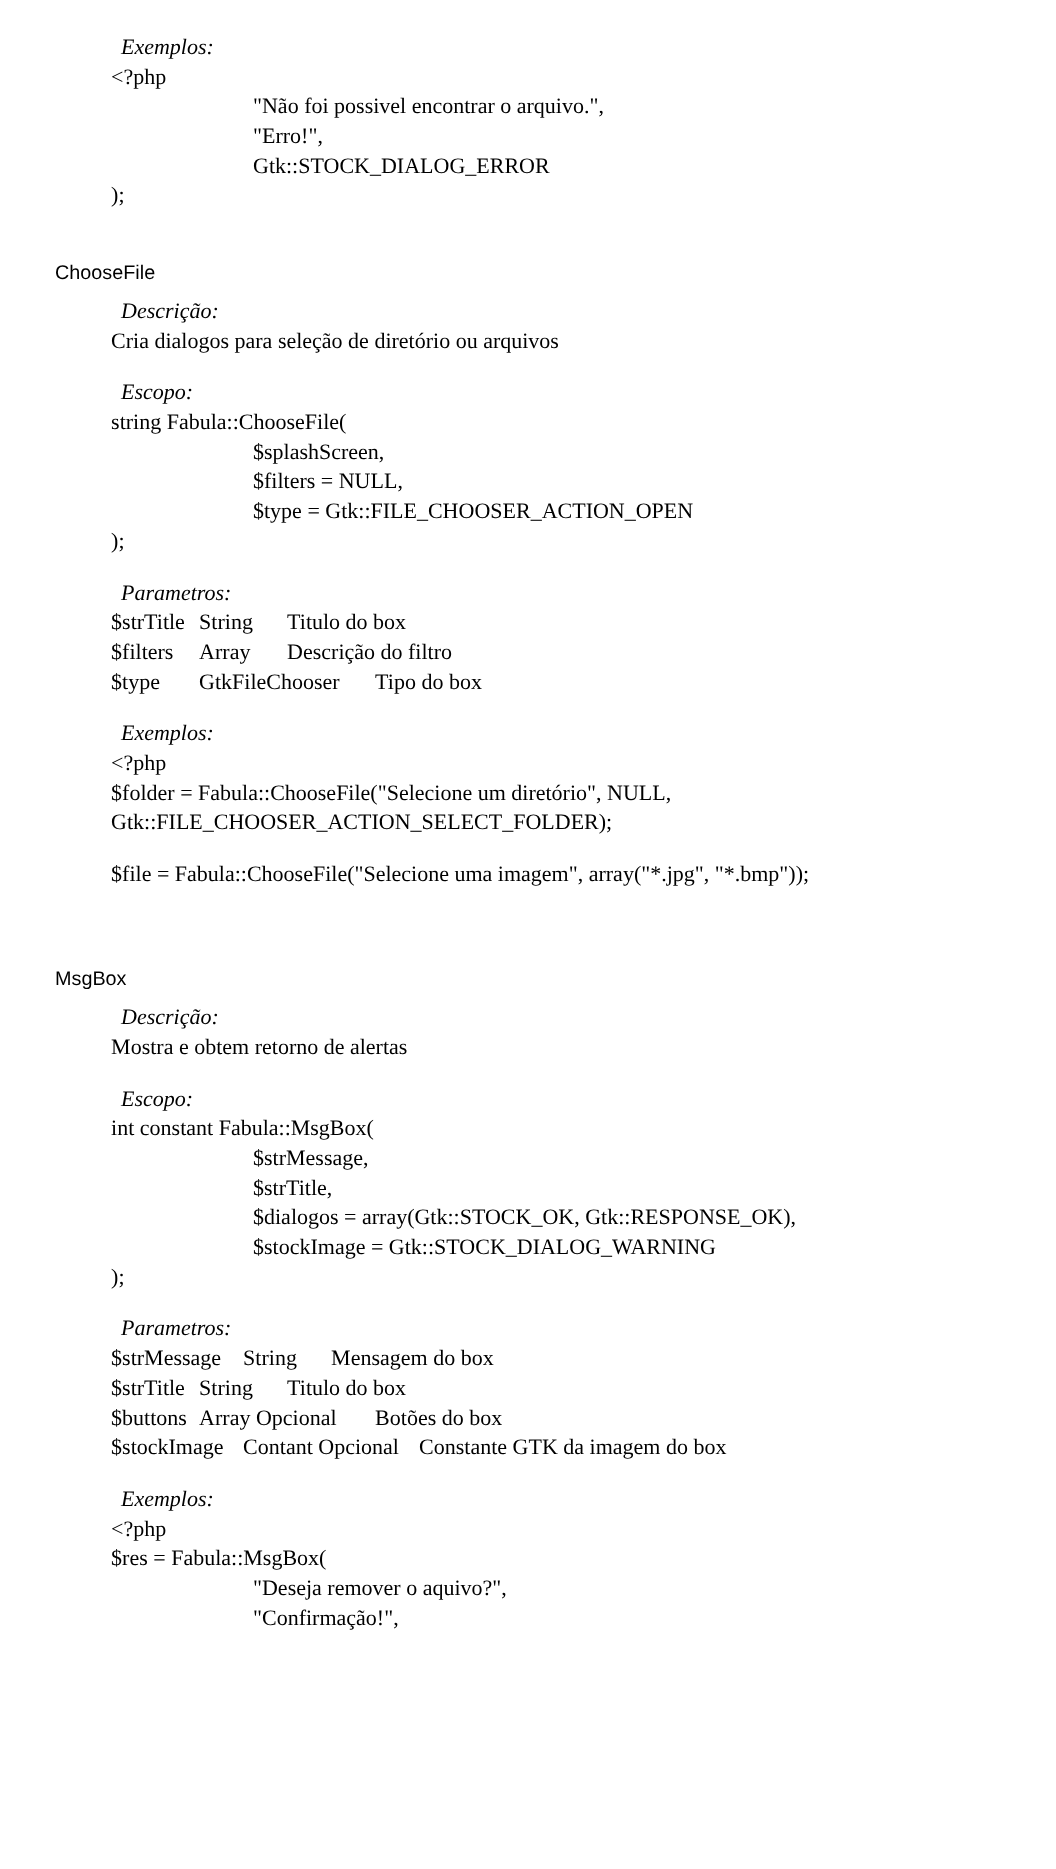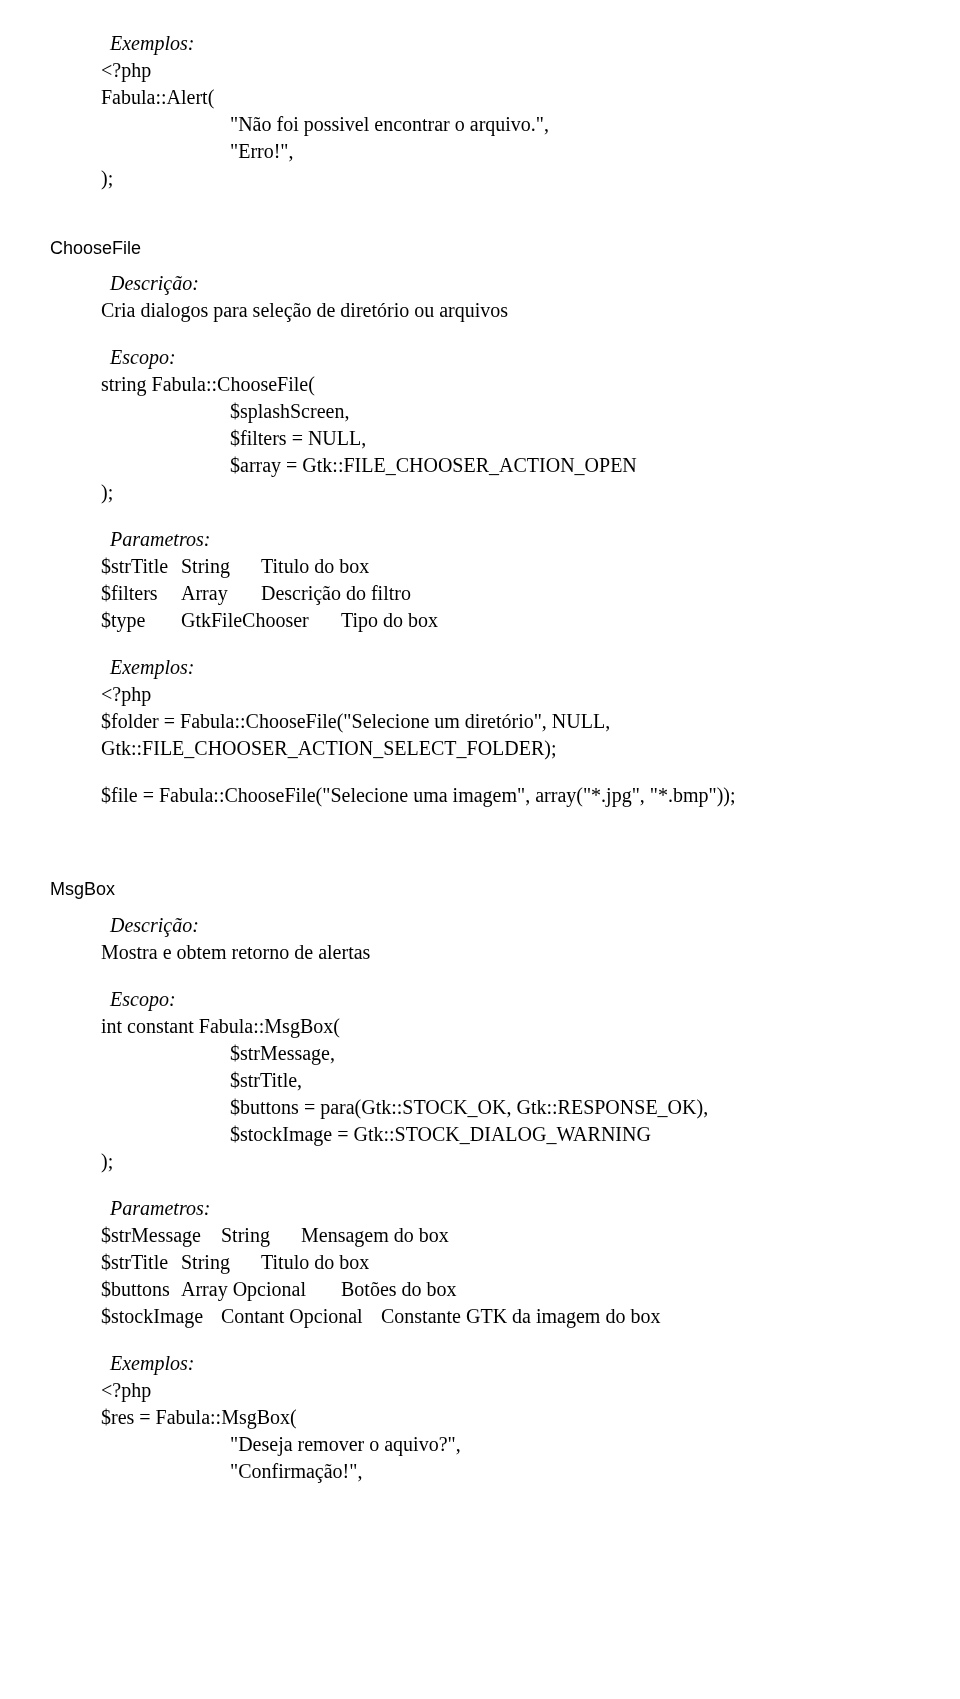--- a/index.html
+++ b/index.html
@@ -28,40 +28,40 @@
     .block { margin-bottom: 0; }
     .gap { height: 20px; }
     .gap-big { height: 44px; }
   </style>
 </head>
 <body>
 
 <div class="block">
   <div class="indent1">Exemplos:</div>
   <div class="indent2">&lt;?php</div>
-  <div class="indent2">Fabula::Alert(</div>
   <div class="indent3">"Não foi possivel encontrar o arquivo.",</div>
   <div class="indent3">"Erro!",</div>
+  <div class="indent3">Gtk::STOCK_DIALOG_ERROR</div>
   <div class="indent2">);</div>
 </div>
 
 <div class="gap"></div>
 
 <div class="section-title">ChooseFile</div>
 
 <div class="indent1">Descrição:</div>
 <div class="indent2">Cria dialogos para seleção de diretório ou arquivos</div>
 
 <div class="gap"></div>
 
 <div class="indent1">Escopo:</div>
 <div class="indent2">string Fabula::ChooseFile(</div>
 <div class="indent3">$splashScreen,</div>
 <div class="indent3">$filters = NULL,</div>
-<div class="indent3">$array = Gtk::FILE_CHOOSER_ACTION_OPEN</div>
+<div class="indent3">$type = Gtk::FILE_CHOOSER_ACTION_OPEN</div>
 <div class="indent2">);</div>
 
 <div class="gap"></div>
 
 <div class="indent1">Parametros:</div>
 <div class="indent2 param-row">$strTitle	String	Titulo do box</div>
 <div class="indent2 param-row">$filters	Array	Descrição do filtro</div>
 <div class="indent2 param-row">$type	GtkFileChooser	Tipo do box</div>
 
 <div class="gap"></div>
@@ -79,21 +79,21 @@
 
 <div class="indent1">Descrição:</div>
 <div class="indent2">Mostra e obtem retorno de alertas</div>
 
 <div class="gap"></div>
 
 <div class="indent1">Escopo:</div>
 <div class="indent2">int constant Fabula::MsgBox(</div>
 <div class="indent3">$strMessage,</div>
 <div class="indent3">$strTitle,</div>
-<div class="indent3">$buttons = para(Gtk::STOCK_OK, Gtk::RESPONSE_OK),</div>
+<div class="indent3">$dialogos = array(Gtk::STOCK_OK, Gtk::RESPONSE_OK),</div>
 <div class="indent3">$stockImage = Gtk::STOCK_DIALOG_WARNING</div>
 <div class="indent2">);</div>
 
 <div class="gap"></div>
 
 <div class="indent1">Parametros:</div>
 <div class="indent2 param-row">$strMessage	String	Mensagem do box</div>
 <div class="indent2 param-row">$strTitle	String	Titulo do box</div>
 <div class="indent2 param-row">$buttons	Array Opcional	Botões do box</div>
 <div class="indent2 param-row">$stockImage	Contant Opcional	Constante GTK da imagem do box</div>

